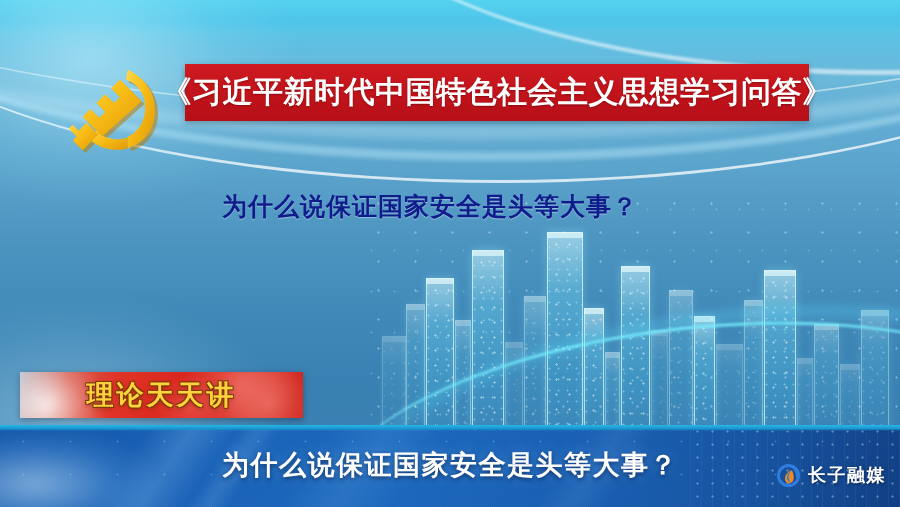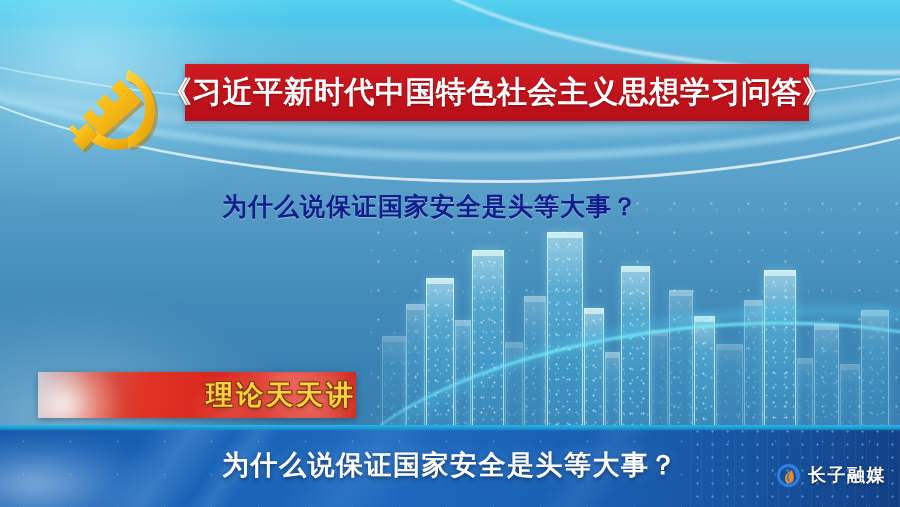--- a/index.html
+++ b/index.html
@@ -232,30 +232,30 @@
     font-size: 25px;
     font-weight: bold;
     letter-spacing: 1px;
     text-shadow: 0 1px 1px rgba(255,255,255,0.35);
   }
 
   
 
   .program-banner {
     position: absolute;
-    left: 38px; top: 372px;
-    width: 318px; height: 46px;
+    left: 20px; top: 372px;
+    width: 283px; height: 46px;
     background:
       radial-gradient(circle at 78% 28%, rgba(255,160,150,0.45) 0%, rgba(255,120,110,0.0) 26%),
       radial-gradient(circle at 88% 68%, rgba(255,175,160,0.4) 0%, rgba(255,120,110,0.0) 22%),
       radial-gradient(circle at 60% 80%, rgba(255,150,140,0.30) 0%, rgba(255,120,110,0.0) 20%),
       linear-gradient(100deg, rgba(255,230,225,0.55) 0%, rgba(233,80,60,0.85) 16%, #e03326 34%, #d8241b 62%, #cc1c14 100%);
     display: flex;
     align-items: center;
-    justify-content: flex-end;
+    justify-content: center;
     box-shadow: 0 2px 7px rgba(0,0,0,0.3);
     overflow: hidden;
   }
   .program-banner::before {
     content: "";
     position: absolute;
     left: -34px; top: -22px;
     width: 120px; height: 110px;
     background: radial-gradient(ellipse at center, rgba(255,255,255,0.85) 0%, rgba(255,225,215,0.30) 42%, rgba(255,255,255,0) 70%);
     filter: blur(4px);

